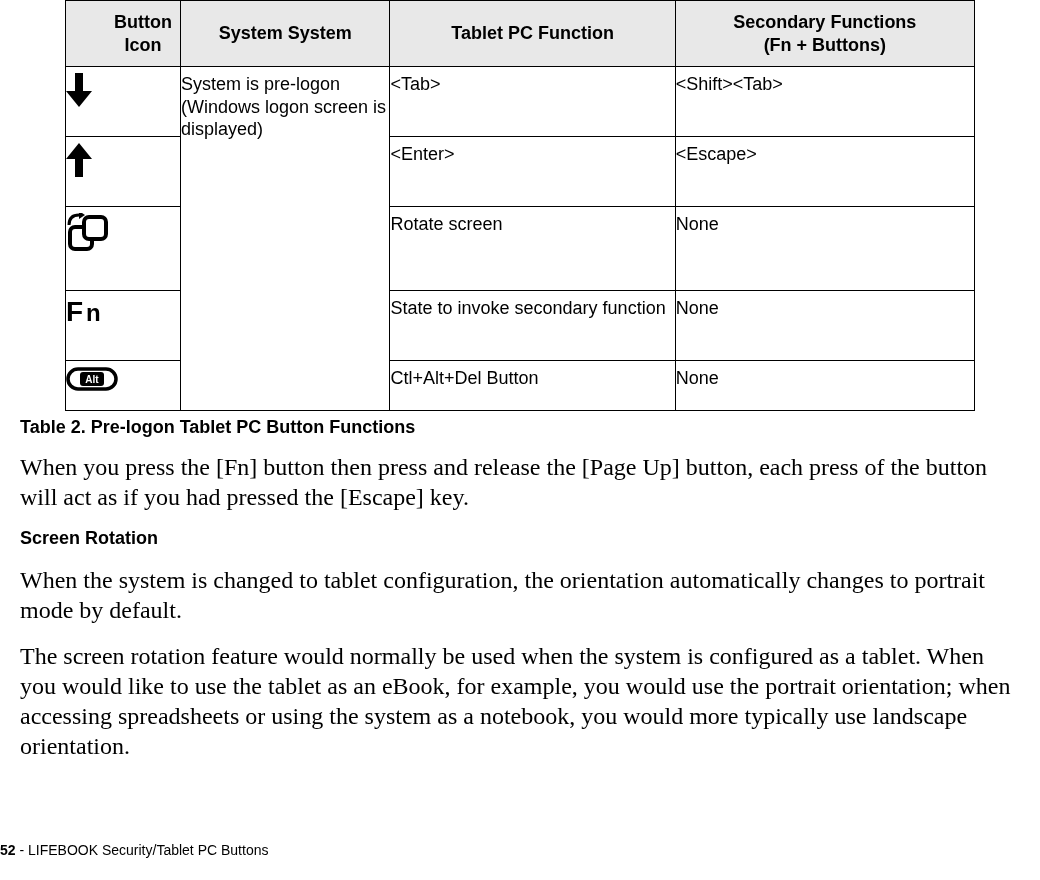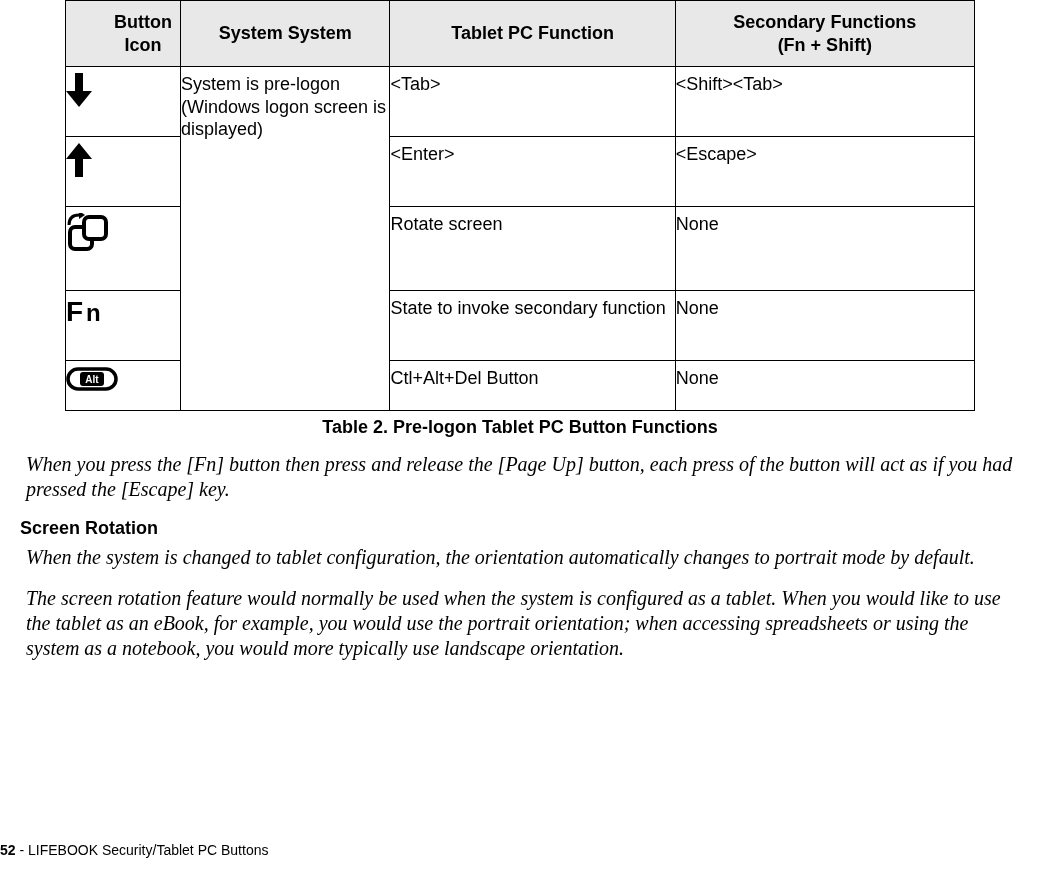--- a/index.html
+++ b/index.html
@@ -44,37 +44,36 @@
   }
   td.state-cell {
     vertical-align: top;
     padding-top: 8px;
   }
   td.tall-row { height: 84px; }
   td.mid-row  { height: 70px; }
   td.short-row{ height: 50px; }
 
   .caption {
-    text-align: center;
+    text-align: left;
     font-weight: bold;
     font-size: 18px;
     margin: 4px 0 14px 0;
   }
 
   p.body {
-    font-size: 20px;
+    font-size: 24px;
     line-height: 1.25;
-    margin: 0 0 16px 6px;
+    margin: 0 0 16px 0;
     font-family: "Times New Roman", Times, serif;
-    font-style: italic;
   }
   .section-head {
     font-weight: bold;
     font-size: 18px;
-    margin: 2px 0 6px 0;
+    margin: 2px 0 16px 0;
     font-family: Arial, Helvetica, sans-serif;
   }
 
   .footer {
     position: absolute;
     bottom: 22px;
     left: 0;
     width: 1040px;
     font-size: 14px;
     font-family: Arial, Helvetica, sans-serif;
@@ -91,21 +90,21 @@
 <div class="page">
 
   <table class="btn-table">
     <thead>
       <tr>
         <th class="icon-col">Button Icon</th>
         <th class="state-col">System System</th>
         <th class="func-col">Tablet PC Function</th>
         <th class="sec-col">
           <span>Secondary Functions</span><br>
-          <span>(Fn + Shift)</span>
+          <span>(Fn + Buttons)</span>
         </th>
       </tr>
     </thead>
     <tbody>
 
       <tr>
         <td class="icon-cell mid-row">
           <span class="ico">
             <svg width="26" height="34" viewBox="0 0 26 34">
               <rect x="9" y="0" width="8" height="18" fill="#000"></rect>

